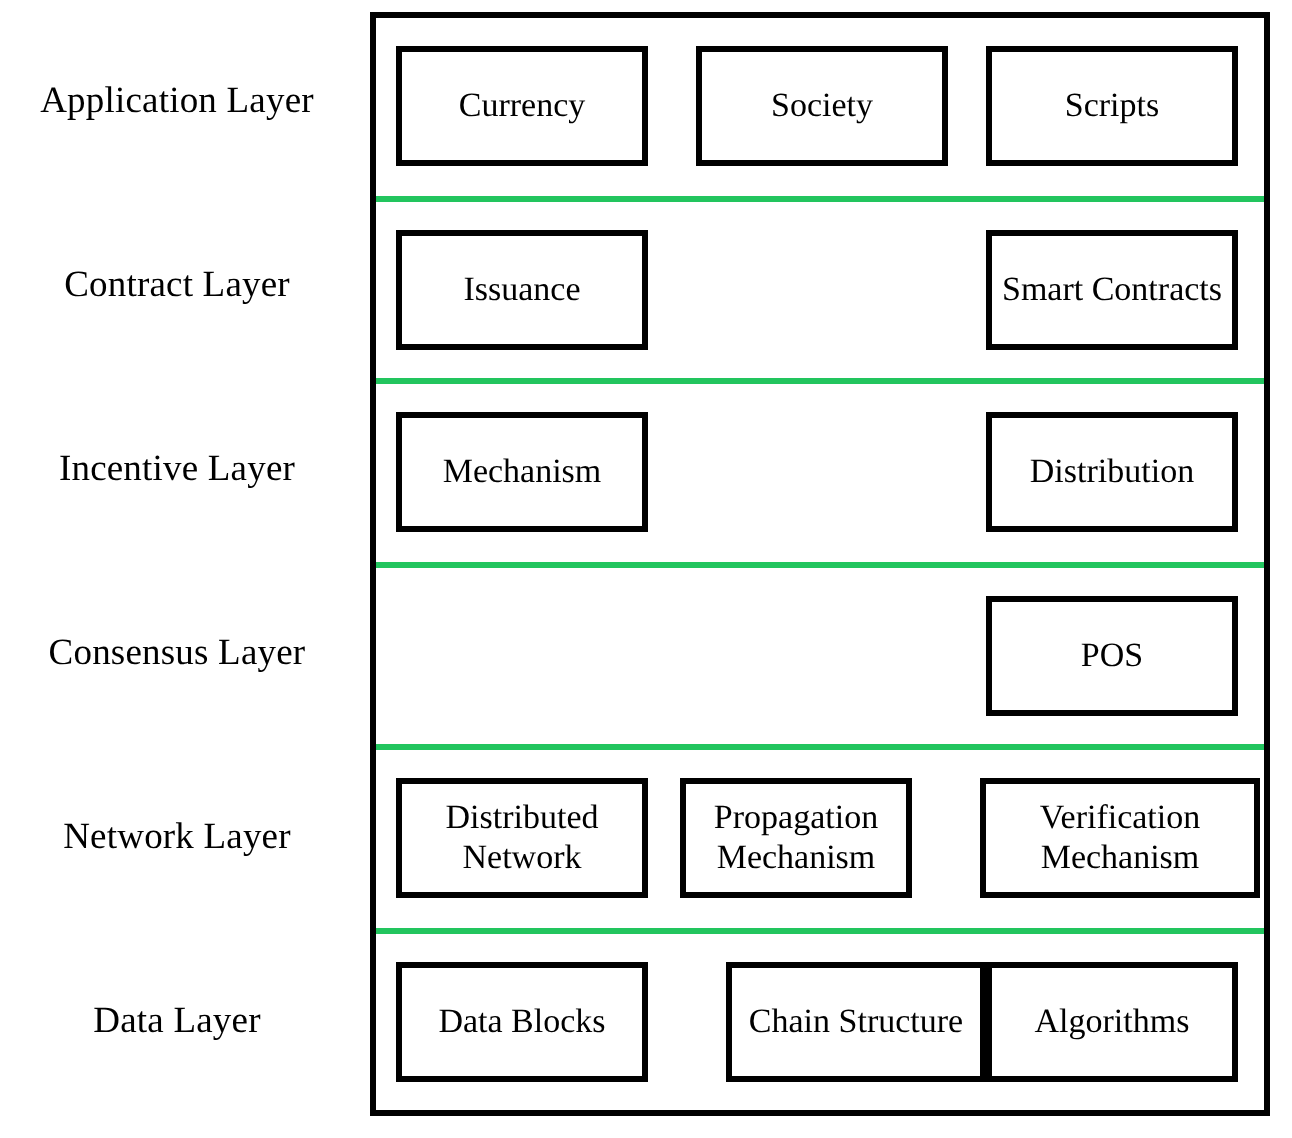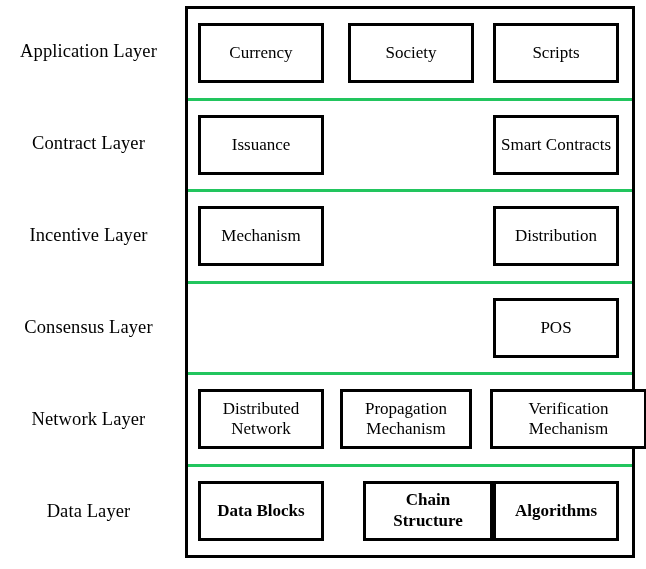--- a/index.html
+++ b/index.html
@@ -61,21 +61,20 @@
     flex: 1 1 0;
     position: relative;
     display: flex;
     align-items: center;
     box-sizing: border-box;
     border-bottom: 3px solid #22c55e;
     padding: 0 10px;
   }
   .layer-row:last-child {
     border-bottom: none;
-    font-weight: bold;
   }
 
   
   .cell {
     position: absolute;
     top: 50%;
     transform: translateY(-50%);
     height: 60px;
     box-sizing: border-box;
     border: 3px solid #000000;
@@ -92,22 +91,22 @@
     border: none;
     background: transparent;
   }
 
   
   .col-1 { left: 10px;  width: 126px; }
   .col-2 { left: 160px; width: 126px; }
   .col-3 { left: 305px; width: 126px; }
 
   
-  .row-network .col-2 { left: 152px; width: 132px; }
-  .row-network .col-3 { left: 302px; width: 157px; }
+  .row-network .col-2 { left: 152px; width: 116px; }
+  .row-network .col-3 { left: 302px; width: 140px; }
   .row-data    .col-2 { left: 175px; width: 130px; }
 </style>
 </head>
 <body>
 
 <div id="diagram">
 
   <div class="layer-labels">
     <div class="layer-label">Application Layer</div>
     <div class="layer-label">Contract Layer</div>

